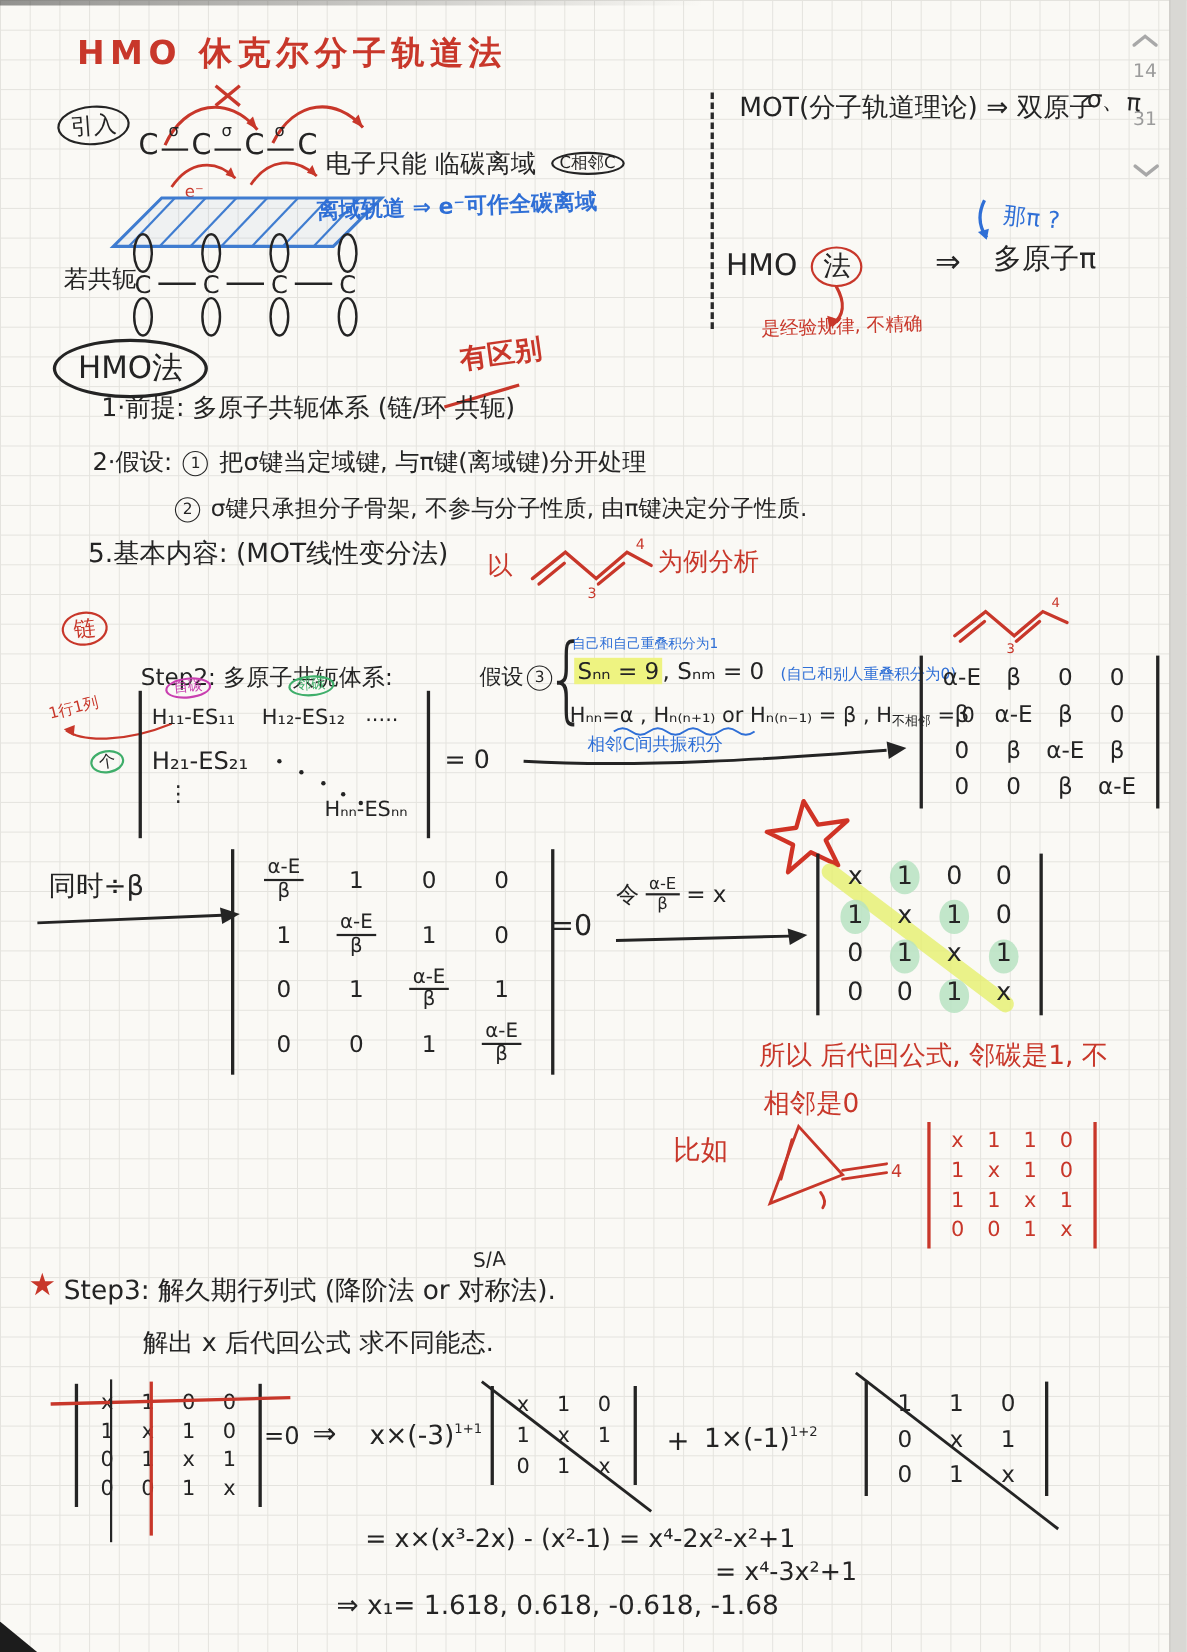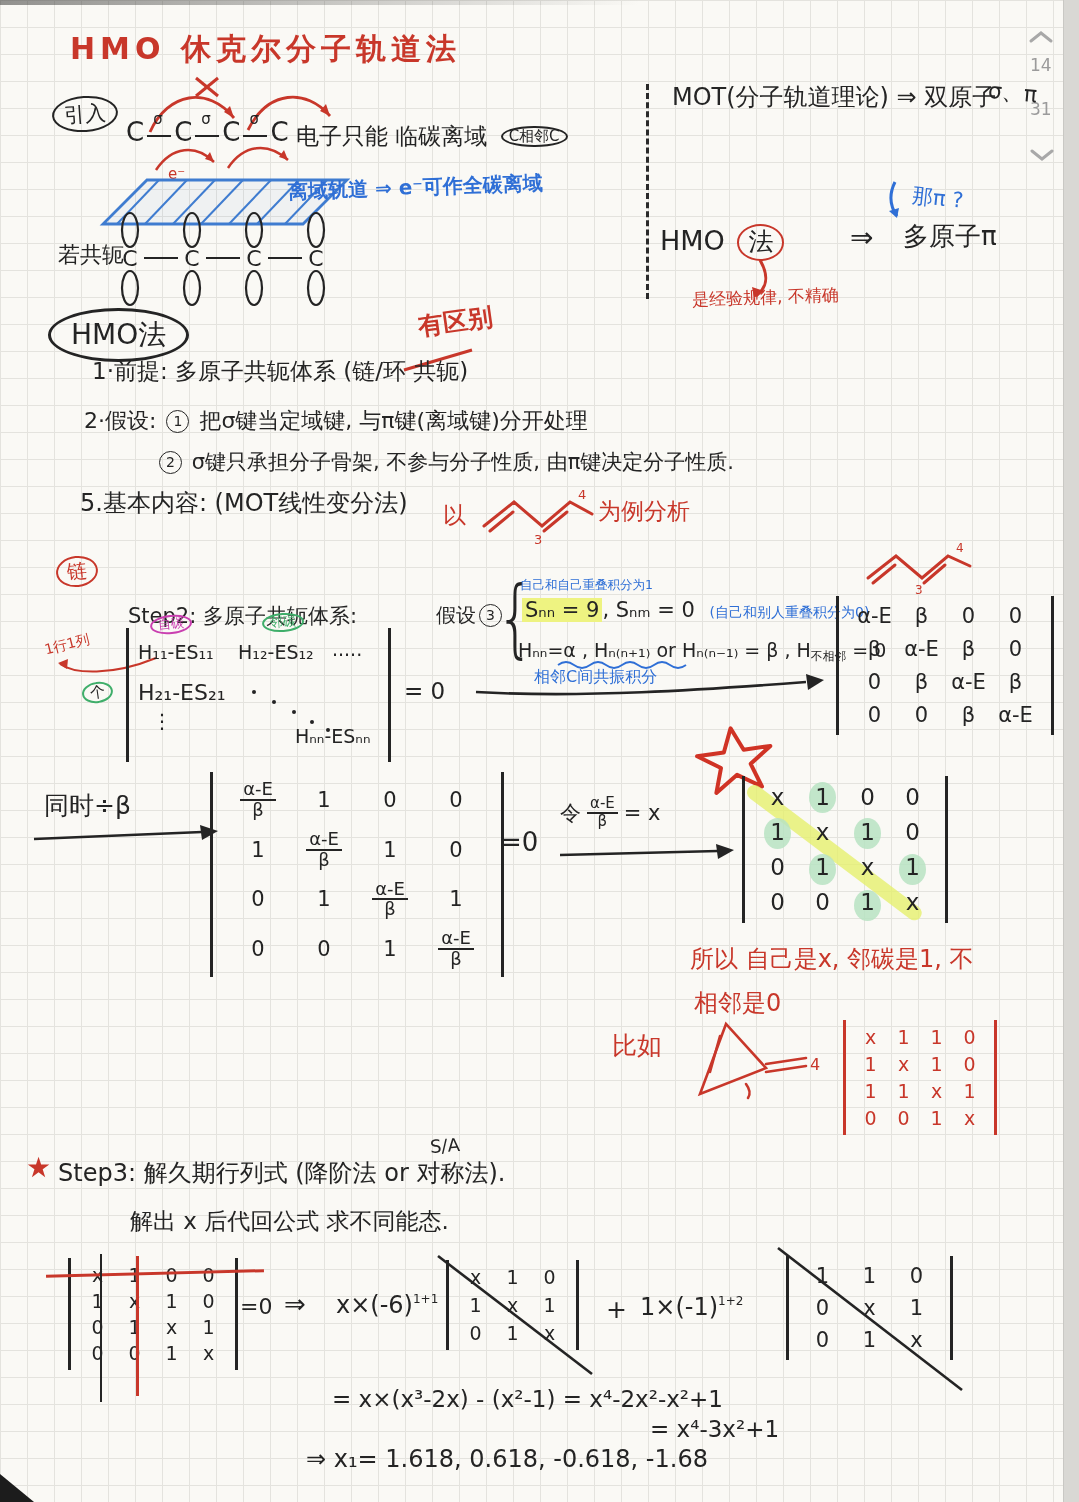--- a/index.html
+++ b/index.html
@@ -90,21 +90,21 @@
   </div>
 
   <svg class="abs" style="left:148px;top:140px" width="160" height="40">
     <path d="M8,30 C24,6 48,4 66,22" fill="none" stroke="#c8372a" stroke-width="2.5"></path>
     <polygon points="66,22 57,19 62,12" fill="#c8372a"></polygon>
     <path d="M80,28 C96,4 120,2 140,20" fill="none" stroke="#c8372a" stroke-width="2.5"></path>
     <polygon points="140,20 131,17 136,10" fill="#c8372a"></polygon>
   </svg>
   <div class="hw red" style="left:168px;top:166px;font-size:15px">e⁻</div>
 
-  <div class="hw" style="left:296px;top:123px;font-size:23px">
+  <div class="hw" style="left:296px;top:136px;font-size:23px">
     <span>电子只能 临碳离域</span>
     <span class="oval-sm" style="font-size:15px;margin-left:6px;vertical-align:3px">C相邻C</span>
   </div>
 
   <svg class="abs" style="left:95px;top:174px" width="265" height="60">
     <polygon points="52,6 252,6 208,50 8,50" fill="rgba(63,124,208,0.06)" stroke="#3f7cd0" stroke-width="2.8"></polygon>
     <g stroke="#3f7cd0" stroke-width="2">
       <line x1="64" y1="6" x2="22" y2="50"></line>
         <line x1="92" y1="6" x2="50" y2="50"></line>
       <line x1="120" y1="6" x2="78" y2="50"></line>
@@ -357,21 +357,21 @@
       <span class="mcell">0</span>
       <span class="mcell">1</span>
       <span class="mcell">x</span>
       <span class="mcell">1</span>
       <span class="mcell">0</span>
       <span class="mcell">0</span>
       <span class="mcell">1</span>
       <span class="mcell">x</span>
     </div>
 
-  <div class="hw red" style="left:690px;top:946px;font-size:24px">所以 自己是x, 邻碳是1, 不</div>
+  <div class="hw red" style="left:690px;top:946px;font-size:24px">所以 后代回公式, 邻碳是1, 不</div>
   <div class="hw red" style="left:694px;top:990px;font-size:24px">相邻是0</div>
   <div class="hw red" style="left:612px;top:1032px;font-size:25px">比如</div>
 
   <svg class="abs" style="left:686px;top:1006px" width="140" height="120">
     <g stroke="#c8372a" stroke-width="2.6" fill="none" stroke-linecap="round">
       <path d="M40,18 L14,88 L80,62 Z"></path>
       <line x1="34" y1="30" x2="24" y2="66"></line>
       <line x1="80" y1="58" x2="120" y2="52"></line>
       <line x1="80" y1="66" x2="120" y2="60"></line>
       <path d="M60,78 q6,8 2,14"></path>
@@ -420,21 +420,21 @@
       <span class="mcell">1</span>
       <span class="mcell">x</span>
     </div>
   <div class="rline" style="left:46px;top:1272px;width:218px;height:3px;transform:rotate(-1.5deg)"></div>
   <div class="rline" style="left:136px;top:1256px;width:2.6px;height:140px"></div>
   <div class="kline" style="left:100px;top:1254px;width:2.4px;height:148px"></div>
 
   <div class="hw" style="left:240px;top:1294px;font-size:22px">=0</div>
   <div class="hw" style="left:284px;top:1290px;font-size:26px">⇒</div>
   <div class="hw" style="left:336px;top:1292px;font-size:24px">
-    <span>x×(-6)</span><span class="sup">1+1</span>
+    <span>x×(-3)</span><span class="sup">1+1</span>
   </div>
   <div class="det" style="left:446px;top:1260px;grid-template-columns:repeat(3,37px);row-gap:6px;font-size:19px;padding:6px 8px">
       <span class="mcell">x</span>
       <span class="mcell">1</span>
       <span class="mcell">0</span>
       <span class="mcell">1</span>
       <span class="mcell">x</span>
       <span class="mcell">1</span>
       <span class="mcell">0</span>
       <span class="mcell">1</span>

